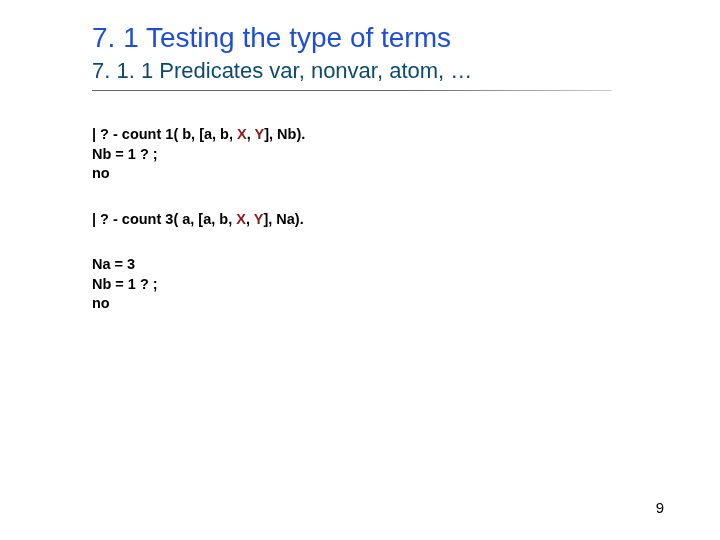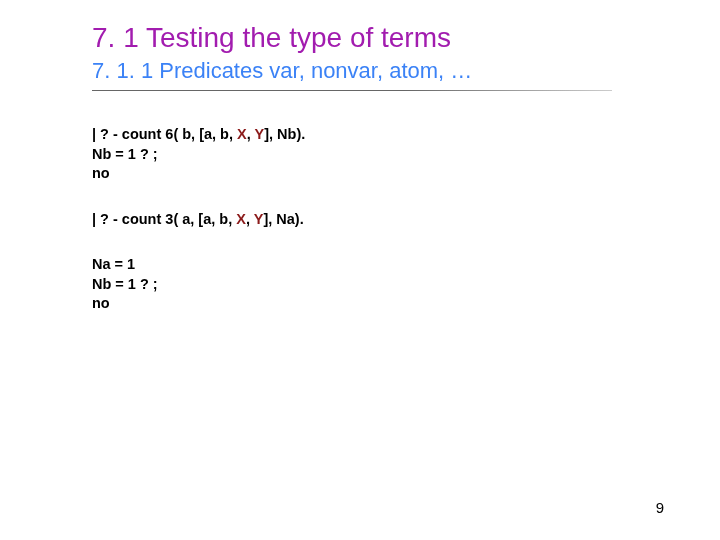--- a/index.html
+++ b/index.html
@@ -6,27 +6,27 @@
     body {
       width: 720px;
       height: 540px;
       background: #ffffff;
       font-family: Arial, Helvetica, sans-serif;
       position: relative;
       padding: 22px 0 0 92px;
     }
     .title {
       font-size: 28px;
-      color: #a21caf;
+      color: #1d4ed8;
       font-weight: 400;
       margin-bottom: 4px;
     }
     .subtitle {
       font-size: 22px;
-      color: #3b82f6;
+      color: #0c4a6e;
       font-weight: 400;
       margin-bottom: 6px;
     }
     .divider {
       width: 520px;
       height: 1px;
       background: linear-gradient(to right, #666 0%, #666 60%, #ccc 100%);
       margin-bottom: 34px;
     }
     .block {
@@ -47,28 +47,28 @@
     }
   </style>
 </head>
 <body>
 
 <div class="title">7. 1 Testing the type of terms</div>
 <div class="subtitle">7. 1. 1 Predicates var, nonvar, atom, …</div>
 <div class="divider"></div>
 
 <div class="block">
-  <div><span>| ? - count 6( b, [a, b, </span><span class="x">X</span><span>, </span><span class="x">Y</span><span>], Nb).</span></div>
+  <div><span>| ? - count 1( b, [a, b, </span><span class="x">X</span><span>, </span><span class="x">Y</span><span>], Nb).</span></div>
   <div>Nb = 1 ? ;</div>
   <div>no</div>
 </div>
 
 <div class="block">
   <div><span>| ? - count 3( a, [a, b, </span><span class="x">X</span><span>, </span><span class="x">Y</span><span>], Na).</span></div>
 </div>
 
 <div class="block">
-  <div>Na = 1</div>
+  <div>Na = 3</div>
   <div>Nb = 1 ? ;</div>
   <div>no</div>
 </div>
 
 <div class="page-num">9</div>
 
 </body></html>

